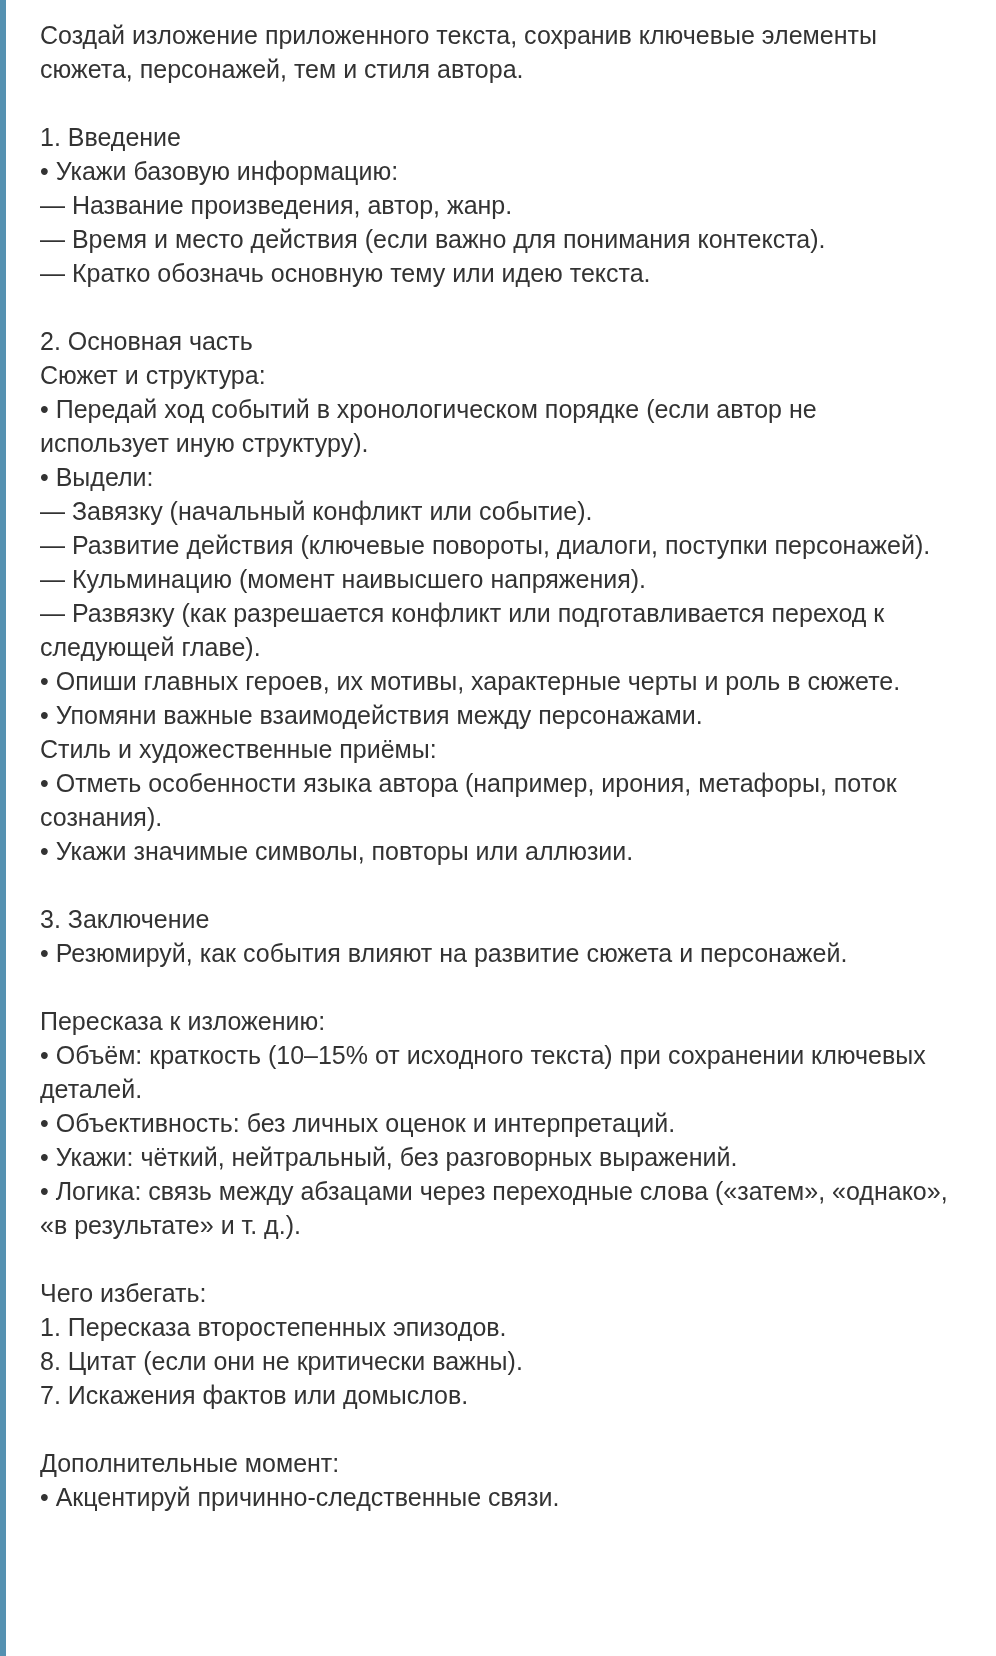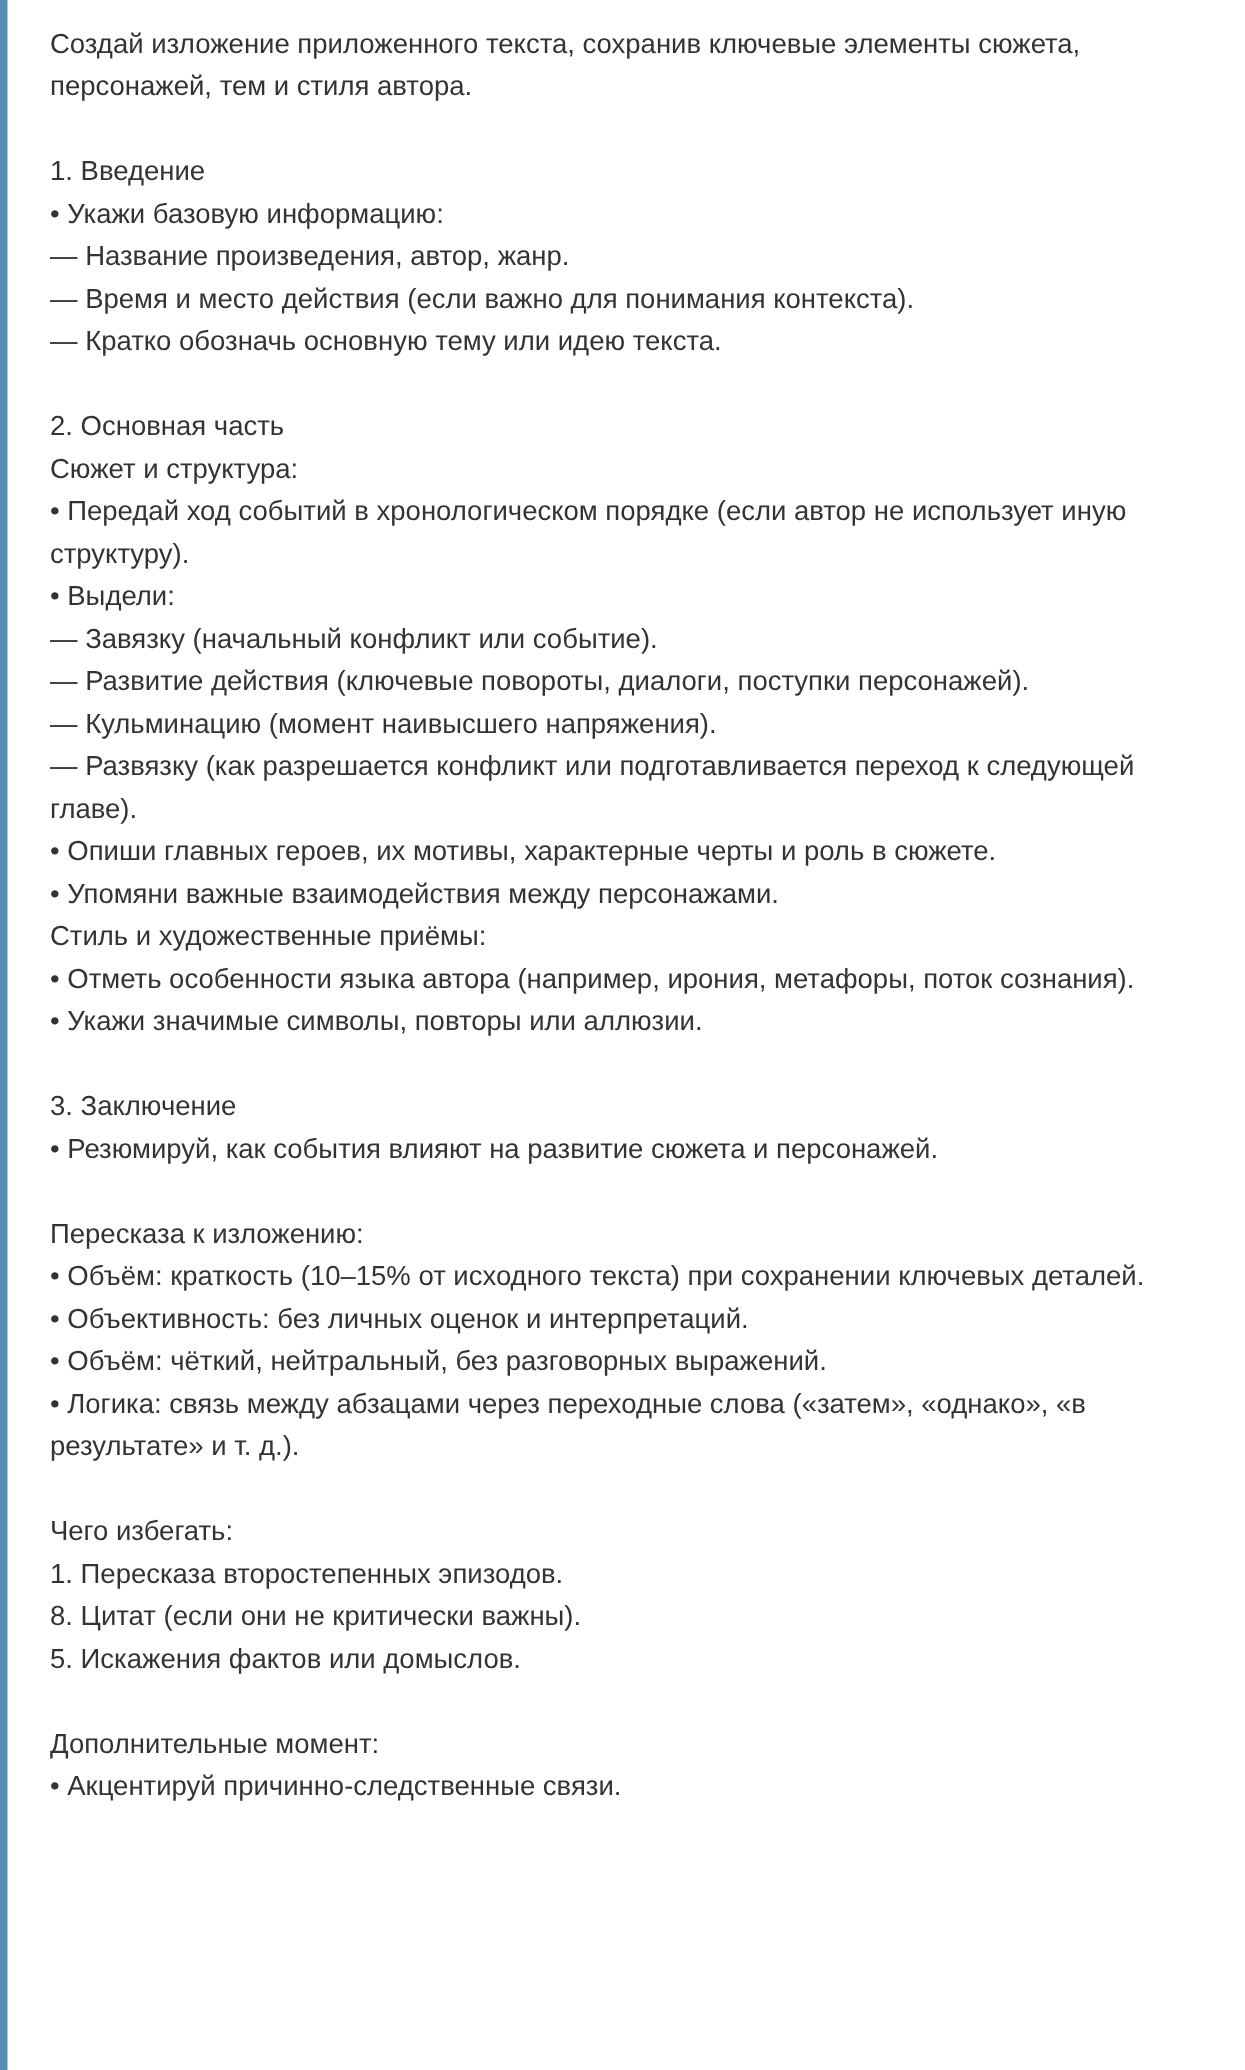--- a/index.html
+++ b/index.html
@@ -1,21 +1,21 @@
 <!DOCTYPE html>
 <html><head>
 <meta charset="utf-8">
 <style>
   html, body { margin: 0; padding: 0; background: #ffffff; }
   body { width: 996px; height: 1656px; overflow: hidden; position: relative; }
   .accent-bar { position: absolute; left: 0; top: 0; width: 6px; height: 1656px; background: #5591b1; }
   .content {
     position: absolute; left: 40px; top: 18px; width: 908px;
     font-family: "Liberation Sans", sans-serif;
-    font-size: 22px; line-height: 34px; color: #333333;
+    font-size: 25px; line-height: 34px; color: #333333;
   }
   .para { margin: 0 0 34px 0; }
   .line { margin: 0; }
 </style>
 </head>
 <body>
 
 <div class="accent-bar"></div>
 
 <div class="content">
@@ -49,28 +49,28 @@
 
   <div class="para">
     <div class="line">3. Заключение</div>
     <div class="line">• Резюмируй, как события влияют на развитие сюжета и персонажей.</div>
   </div>
 
   <div class="para">
     <div class="line">Пересказа к изложению:</div>
     <div class="line">• Объём: краткость (10–15% от исходного текста) при сохранении ключевых деталей.</div>
     <div class="line">• Объективность: без личных оценок и интерпретаций.</div>
-    <div class="line">• Объём: чёткий, нейтральный, без разговорных выражений.</div>
+    <div class="line">• Укажи: чёткий, нейтральный, без разговорных выражений.</div>
     <div class="line">• Логика: связь между абзацами через переходные слова («затем», «однако», «в результате» и т. д.).</div>
   </div>
 
   <div class="para">
     <div class="line">Чего избегать:</div>
     <div class="line">1. Пересказа второстепенных эпизодов.</div>
     <div class="line">8. Цитат (если они не критически важны).</div>
-    <div class="line">5. Искажения фактов или домыслов.</div>
+    <div class="line">7. Искажения фактов или домыслов.</div>
   </div>
 
   <div class="para">
     <div class="line">Дополнительные момент:</div>
     <div class="line">• Акцентируй причинно-следственные связи.</div>
   </div>
 </div>
 
 </body></html>

